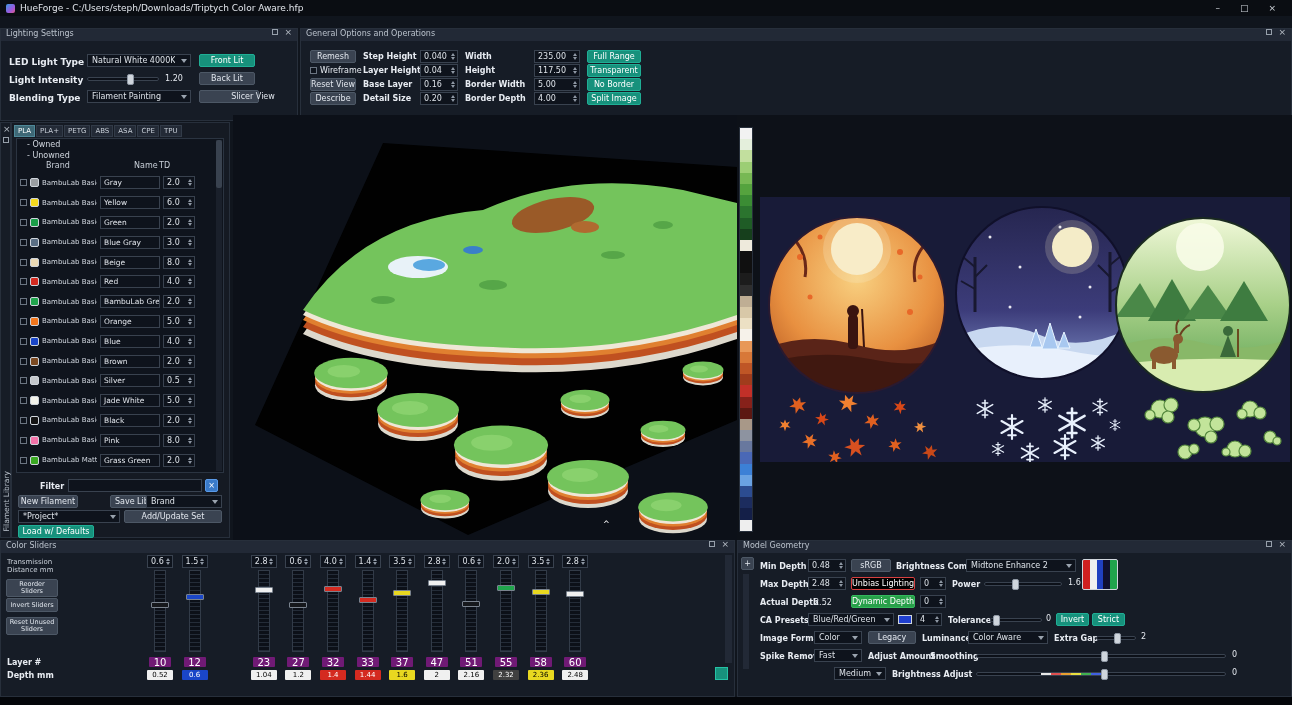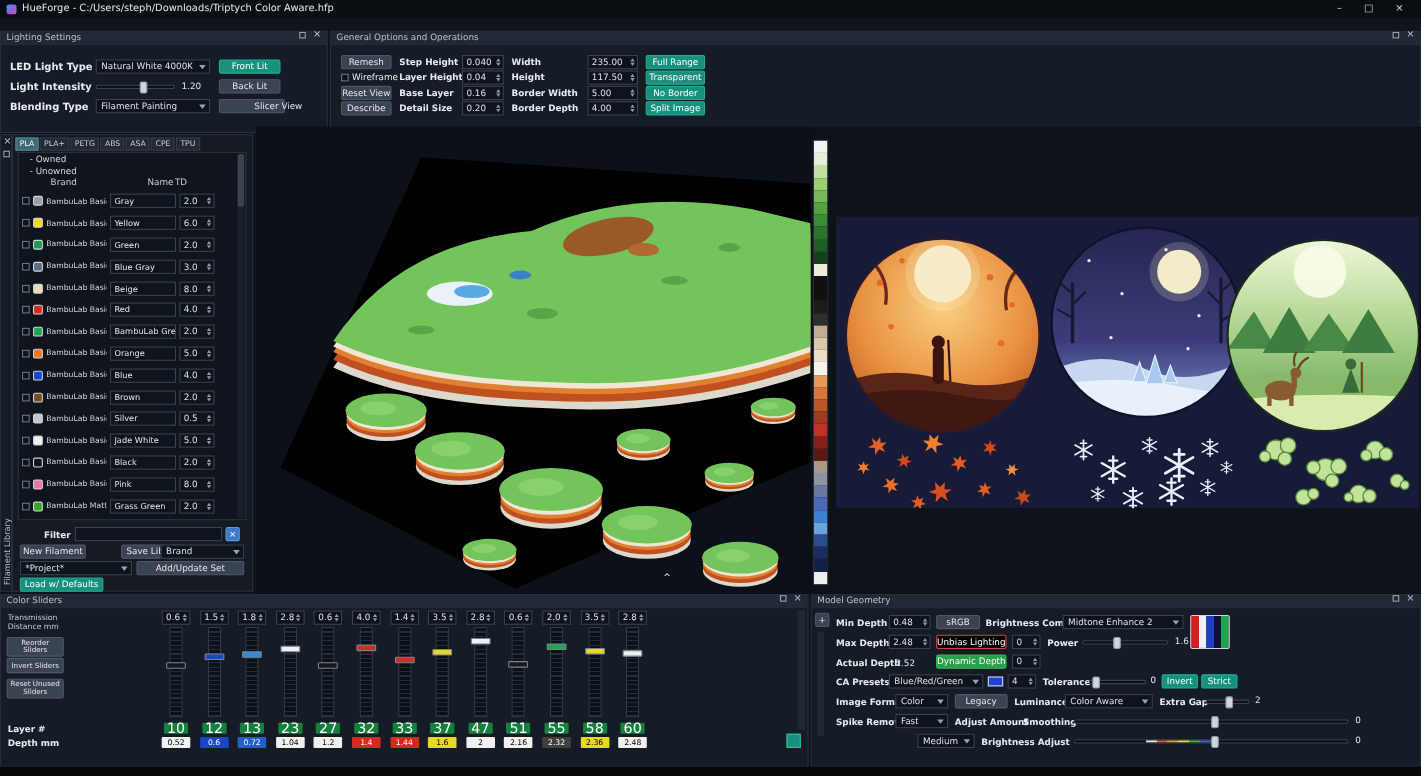--- a/index.html
+++ b/index.html
@@ -68,21 +68,21 @@
 .colorbar{position:absolute;left:2px;top:12px;width:14px;height:405px;display:flex;flex-direction:column;border:1px solid #272f3b;}
 .cb-seg{flex:1;}
 .preview{position:absolute;left:23px;top:82px;width:530px;height:265px;background:#181b38;}
 
 .cs-btn{position:absolute;font-size:6.5px;line-height:7px;text-align:center;padding:1px 2px;white-space:normal;height:auto;min-height:14px;width:52px;}
 .cs-note{position:absolute;font-size:7px;color:#c8cfd8;white-space:nowrap;}
 .slider-col{position:absolute;top:0;width:26px;height:100%;}
 .sval{width:26px;}
 .vtrack{position:absolute;left:7px;top:29px;width:12px;height:82px;background:#0c1018;border:1px solid #323b48;background-image:repeating-linear-gradient(to bottom,transparent 0 3px,#242c38 3px 4px);}
 .vhandle{position:absolute;left:-4px;width:18px;height:6px;border:1px solid #79828e;border-radius:1px;}
-.layer-badge{position:absolute;left:2px;top:116px;width:22px;height:10px;background:#15803d;color:#fff;font-size:13px;display:flex;align-items:center;justify-content:center;border-radius:1px;}
+.layer-badge{position:absolute;left:2px;top:116px;width:22px;height:10px;background:#701a75;color:#fff;font-size:10px;display:flex;align-items:center;justify-content:center;border-radius:1px;}
 .depth-badge{position:absolute;left:0;top:129px;width:26px;height:10px;font-size:7px;display:flex;align-items:center;justify-content:center;border-radius:1px;color:#000;}
 .vstrip{position:absolute;background:#222936;}
 .accent-sq{position:absolute;width:13px;height:13px;background:#17917c;border:1px solid #25c2a5;}
 
 .flag{position:absolute;border:1px solid #cfd5dc;border-radius:2px;background:linear-gradient(90deg,#d02020 0 20%,#f0f0f0 20% 40%,#2040c0 40% 60%,#101030 60% 80%,#20a44c 80% 100%);}
 .mg-swatch{position:absolute;width:14px;height:9px;background:#2040d0;border:1px solid #cfd5dc;}
 .rainbow{background-image:linear-gradient(90deg,#0c1018 0 26%,#e8e8e8 26% 30%,#e05050 30% 34%,#e8a030 34% 38%,#e8e040 38% 42%,#40b050 42% 46%,#4060e0 46% 50%,#0c1018 50% 100%);}
 .bottom-strip{position:absolute;left:0;top:697px;width:100%;height:8px;background:#04060a;}
 </style>
 </head>
@@ -755,34 +755,20 @@
               <i class="au"></i>
               <i class="ad"></i>
             </span>
           </div>
           <div class="vtrack">
             <div class="vhandle" style="top: calc(33% - 3px); background: rgb(26, 70, 200);"></div>
           </div>
           <div class="layer-badge">12</div>
           <div class="depth-badge" style="background: rgb(26, 70, 200); color: rgb(255, 255, 255);">0.6</div>
         </div>
-        <div class="slider-col" style="left: 215.2px;">
-          <div class="spinbox abs sval" style="left: 0px; top: 14px;">
-            <span>1.8</span>
-            <span class="spin-arrows">
-              <i class="au"></i>
-              <i class="ad"></i>
-            </span>
-          </div>
-          <div class="vtrack">
-            <div class="vhandle" style="top: calc(30% - 3px); background: rgb(58, 138, 208);"></div>
-          </div>
-          <div class="layer-badge">13</div>
-          <div class="depth-badge" style="background: rgb(32, 96, 200); color: rgb(255, 255, 255);">0.72</div>
-        </div>
         <div class="slider-col" style="left: 249.8px;">
           <div class="spinbox abs sval" style="left: 0px; top: 14px;">
             <span>2.8</span>
             <span class="spin-arrows">
               <i class="au"></i>
               <i class="ad"></i>
             </span>
           </div>
           <div class="vtrack">
             <div class="vhandle" style="top: calc(24% - 3px); background: rgb(240, 240, 240);"></div>

